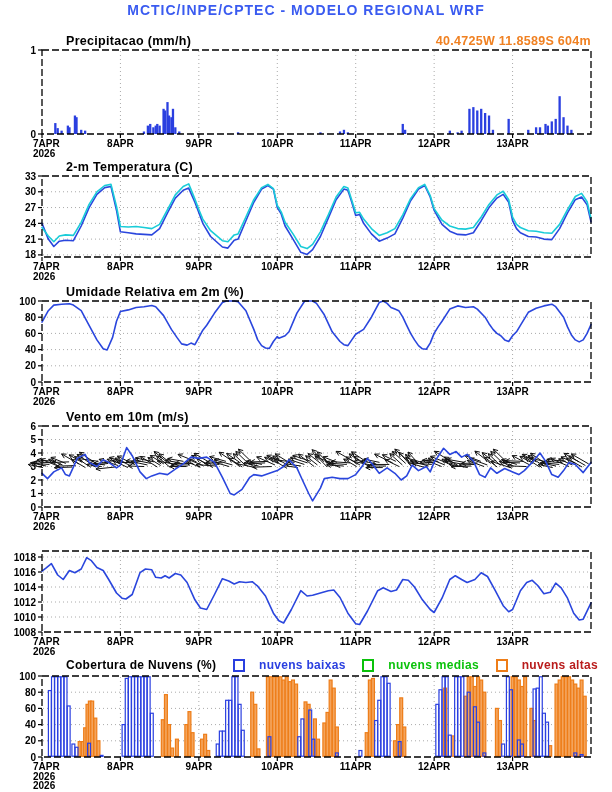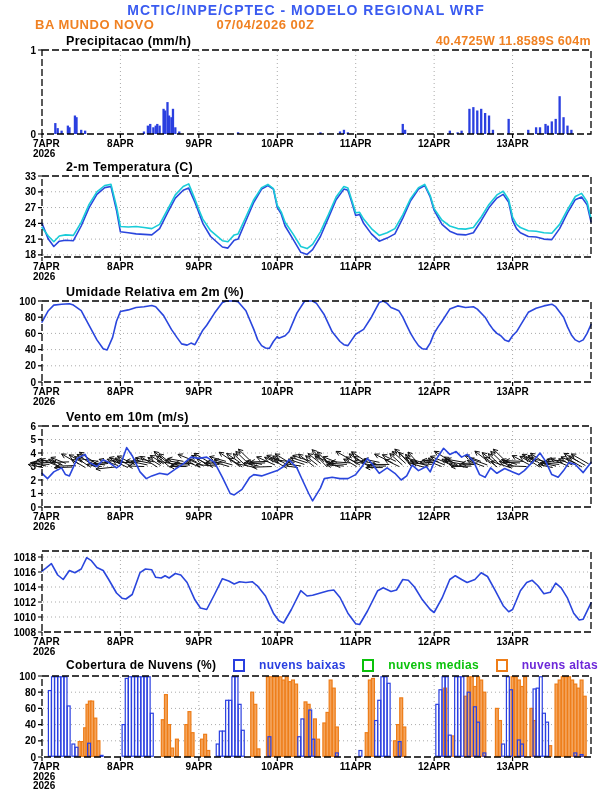--- a/index.html
+++ b/index.html
@@ -1,38 +1,35 @@
 <!DOCTYPE html>
 <html><head>
 <meta charset="utf-8">
 <style>
   html,body{margin:0;padding:0;background:#ffffff;}
   body{width:612px;height:792px;font-family:"Liberation Sans",sans-serif;font-weight:700;}
-  .page{position:relative;width:612px;height:792px;overflow:hidden;background:#fff;border-radius:30px;}
+  .page{position:relative;width:612px;height:792px;overflow:hidden;background:#fff;}
   .h1{position:absolute;top:2px;left:0;width:612px;text-align:center;font-size:14px;letter-spacing:1px;}
   .h2{position:absolute;top:17px;left:35px;font-size:13px;letter-spacing:.5px;}
   .h2 .run{margin-left:62px;}
   .trow{position:absolute;left:0;width:612px;display:flex;justify-content:space-between;align-items:flex-end;
         padding:0 21px 0 66px;box-sizing:border-box;font-size:12.5px;letter-spacing:.3px;}
   .trow.leg{padding-right:14px;font-size:12px;}
   .li{display:inline-flex;align-items:center;gap:14px;white-space:nowrap;}
   .sq{width:8px;height:9px;border:2px solid #000;display:inline-block;background:#fff;}
   svg#plot{position:absolute;left:0;top:0;}
   svg text{font-family:"Liberation Sans",sans-serif;font-weight:700;fill:#000;}
 </style>
 </head>
 <body>
 
 <div class="page">
 
   <div class="h1" style="color: rgb(58, 91, 240);">MCTIC/INPE/CPTEC - MODELO REGIONAL WRF</div>
 
-  <div class="h2" style="color: rgb(240, 129, 34);">
-    <span>BA MUNDO NOVO</span><span class="run">07/04/2026 00Z</span>
-  </div>
 
   <div class="trow" style="top:34px">
     <span>Precipitacao (mm/h)</span>
     <span style="color: rgb(240, 129, 34);">40.4725W 11.8589S 604m</span>
   </div>
 
   <div class="trow" style="top:160px">
     <span>2-m Temperatura (C)</span>
   </div>
 
@@ -50,21 +47,21 @@
     <span class="li">
       <span class="sq" style="border-color: rgb(42, 63, 224);"></span>
       <span style="color: rgb(42, 63, 224);">nuvens baixas</span>
     </span>
     <span class="li">
       <span class="sq" style="border-color: rgb(11, 194, 11);"></span>
       <span style="color: rgb(11, 194, 11);">nuvens medias</span>
     </span>
     <span class="li">
       <span class="sq" style="border-color: rgb(238, 125, 24);"></span>
-      <span style="color: #6d28d9;">nuvens altas</span>
+      <span style="color: #b91c1c;">nuvens altas</span>
     </span>
   </div>
 
   <svg id="plot" width="612" height="792" viewBox="0 0 612 792">
       <g>
         <line x1="120.42857142857143" y1="51" x2="120.42857142857143" y2="133" stroke="#aaaaaa" stroke-width="1" stroke-dasharray="1 3"></line>
         <line x1="198.85714285714286" y1="51" x2="198.85714285714286" y2="133" stroke="#aaaaaa" stroke-width="1" stroke-dasharray="1 3"></line>
         <line x1="277.2857142857143" y1="51" x2="277.2857142857143" y2="133" stroke="#aaaaaa" stroke-width="1" stroke-dasharray="1 3"></line>
         <line x1="355.7142857142857" y1="51" x2="355.7142857142857" y2="133" stroke="#aaaaaa" stroke-width="1" stroke-dasharray="1 3"></line>
         <line x1="434.14285714285717" y1="51" x2="434.14285714285717" y2="133" stroke="#aaaaaa" stroke-width="1" stroke-dasharray="1 3"></line>

